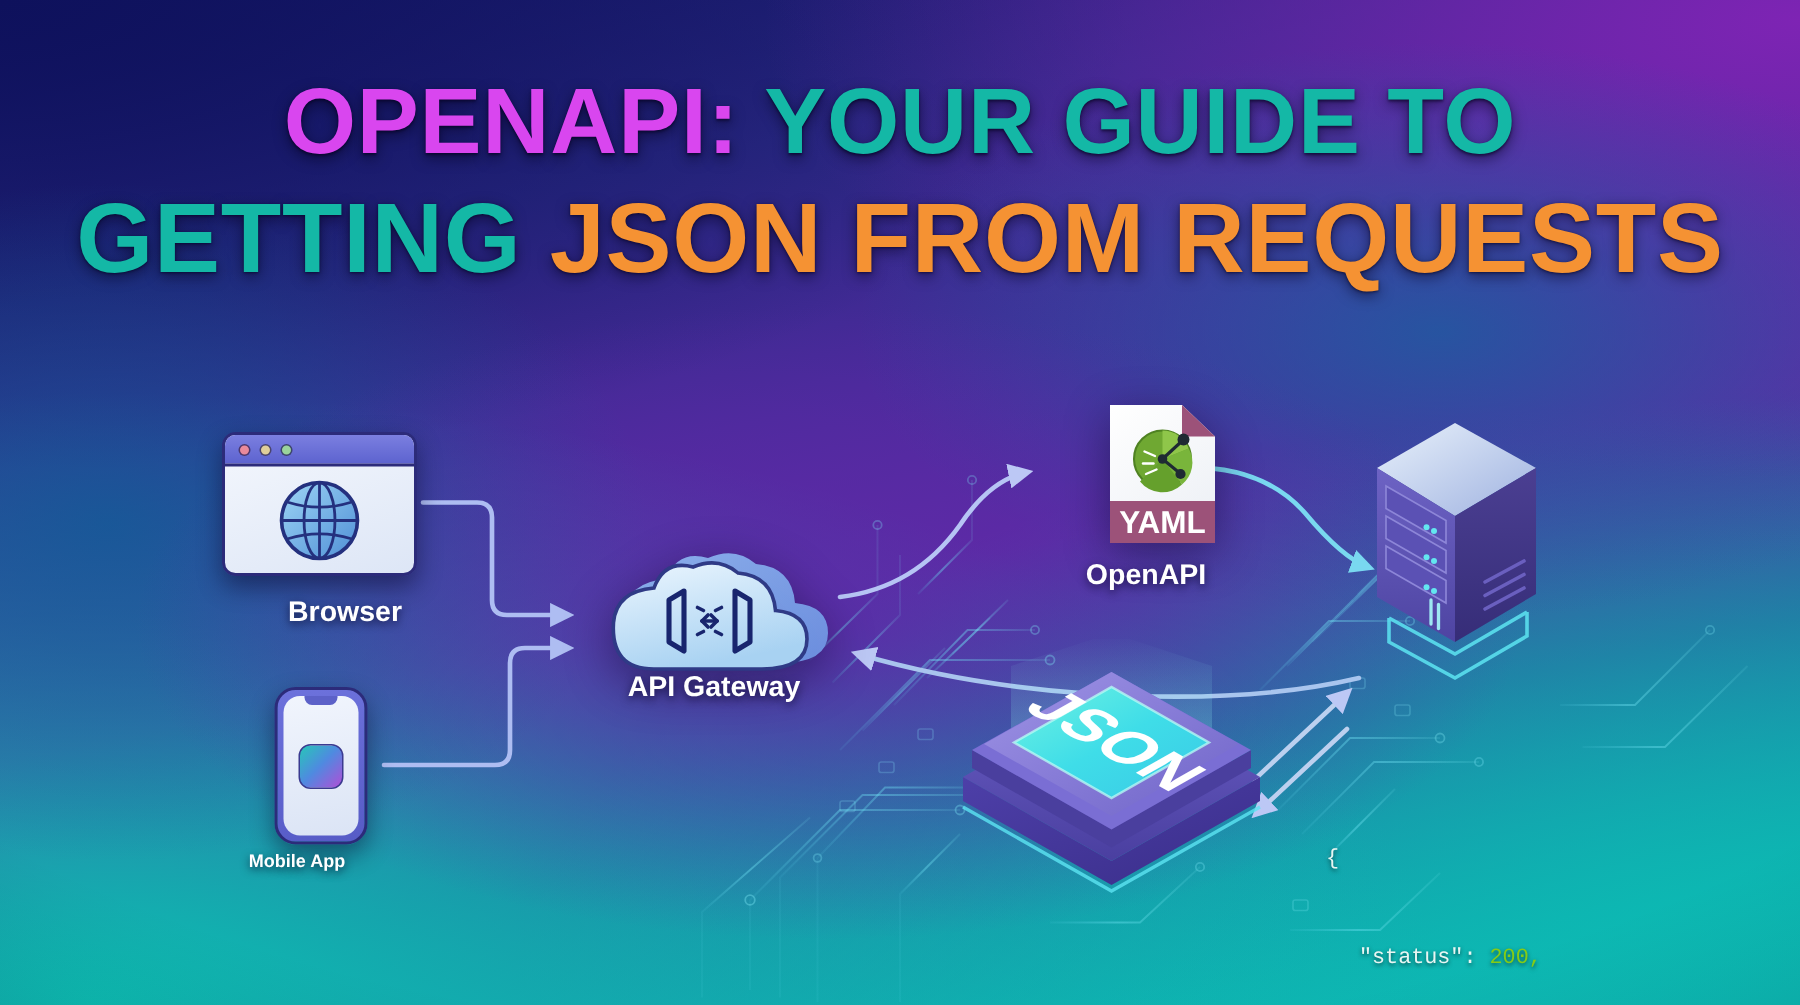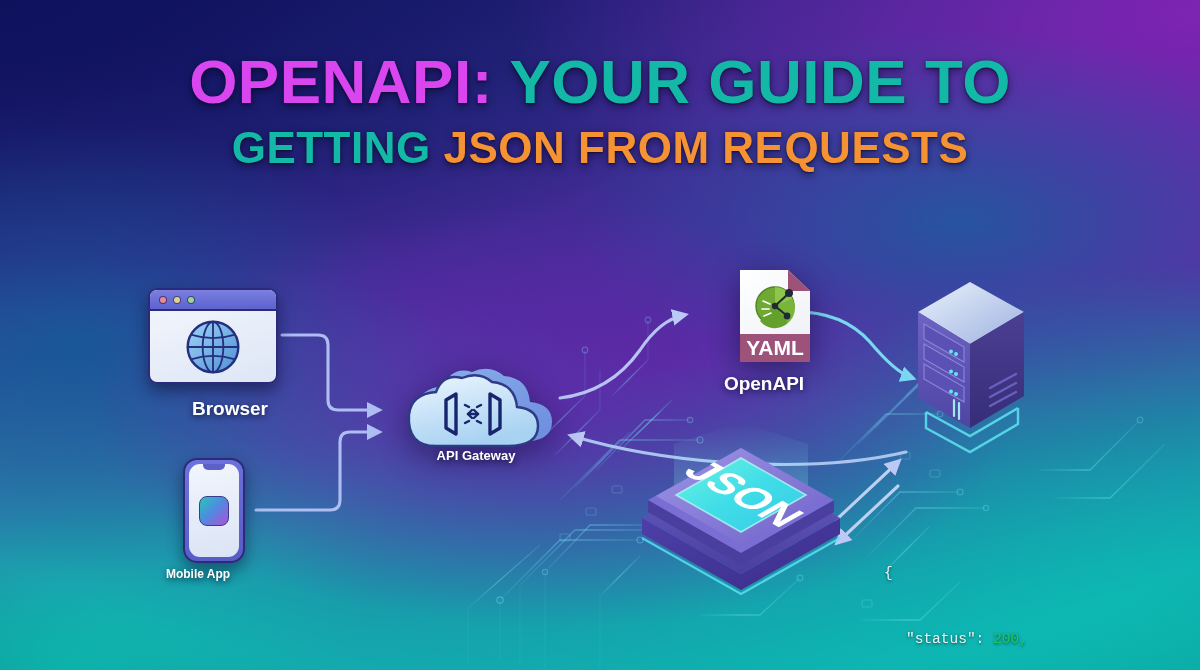--- a/index.html
+++ b/index.html
@@ -46,21 +46,21 @@
     text-align:center; z-index:40;
   }
   .tline{
     font-weight:700;
     letter-spacing:.5px;
     line-height:.98;
     white-space:nowrap;
     text-shadow:0 3px 9px rgba(5,2,28,.55), 0 1px 2px rgba(5,2,28,.6);
   }
   .tline1{ font-size:62px; }
-  .tline2{ font-size:44px; margin-top:13px; }
+  .tline2{ font-size:66px; margin-top:13px; }
   .t-blue{ color:#d946ef; }
   .t-white{ color:#14b8a6; }
   .t-orange{ color:#f59233; }
 
   
   .nlabel{
     position:absolute; z-index:36;
     color:#fff; font-weight:700; text-align:center;
     text-shadow:0 2px 6px rgba(6,3,32,.65);
     white-space:nowrap;
@@ -126,21 +126,21 @@
   .arrows svg{ width:100%; height:100%; display:block; }
 
   
   .code{
     position:absolute; left:884px; top:518px; z-index:36;
     font-family:"Liberation Mono", monospace;
     font-size:14.5px; line-height:1.52; color:#e8f6f3;
     text-shadow:0 1px 3px rgba(4,28,30,.7);
     white-space:pre;
   }
-  .code .num{ color:#22c55e; }
+  .code .num{ color:#84cc16; }
   .code .ind1{ padding-left:22px; display:block; }
   .code .ind0{ display:block; }
 </style>
 </head>
 <body>
 
 <div id="stage">
 
   <div class="bg-base"></div>
   <div class="bg-mid"></div>
@@ -324,21 +324,21 @@
           <line x1="70" y1="46" x2="74" y2="50"></line>
         <line x1="80" y1="46" x2="76" y2="42"></line>
           <line x1="80" y1="46" x2="76" y2="50"></line>
         <line x1="67" y1="37" x2="71" y2="39"></line>
           <line x1="67" y1="55" x2="71" y2="53"></line>
         <line x1="83" y1="37" x2="79" y2="39"></line>
           <line x1="83" y1="55" x2="79" y2="53"></line>
       </g>
     </svg>
   </div>
-  <div class="nlabel" style="left:396px; top:448px; width:160px; font-size:13px;">API Gateway</div>
+  <div class="nlabel" style="left:396px; top:448px; width:160px; font-size:19px;">API Gateway</div>
 
   <div class="yaml">
     <svg viewBox="0 0 78 96">
       <defs>
         <linearGradient id="yf" x1="0" y1="0" x2=".6" y2="1">
           <stop offset="0" stop-color="#ffffff"></stop>
             <stop offset="1" stop-color="#eef1f6"></stop>
         </linearGradient>
       </defs>
       <path d="M4 2 H52 L74 23 V94 H4 Z" fill="url(#yf)"></path>

